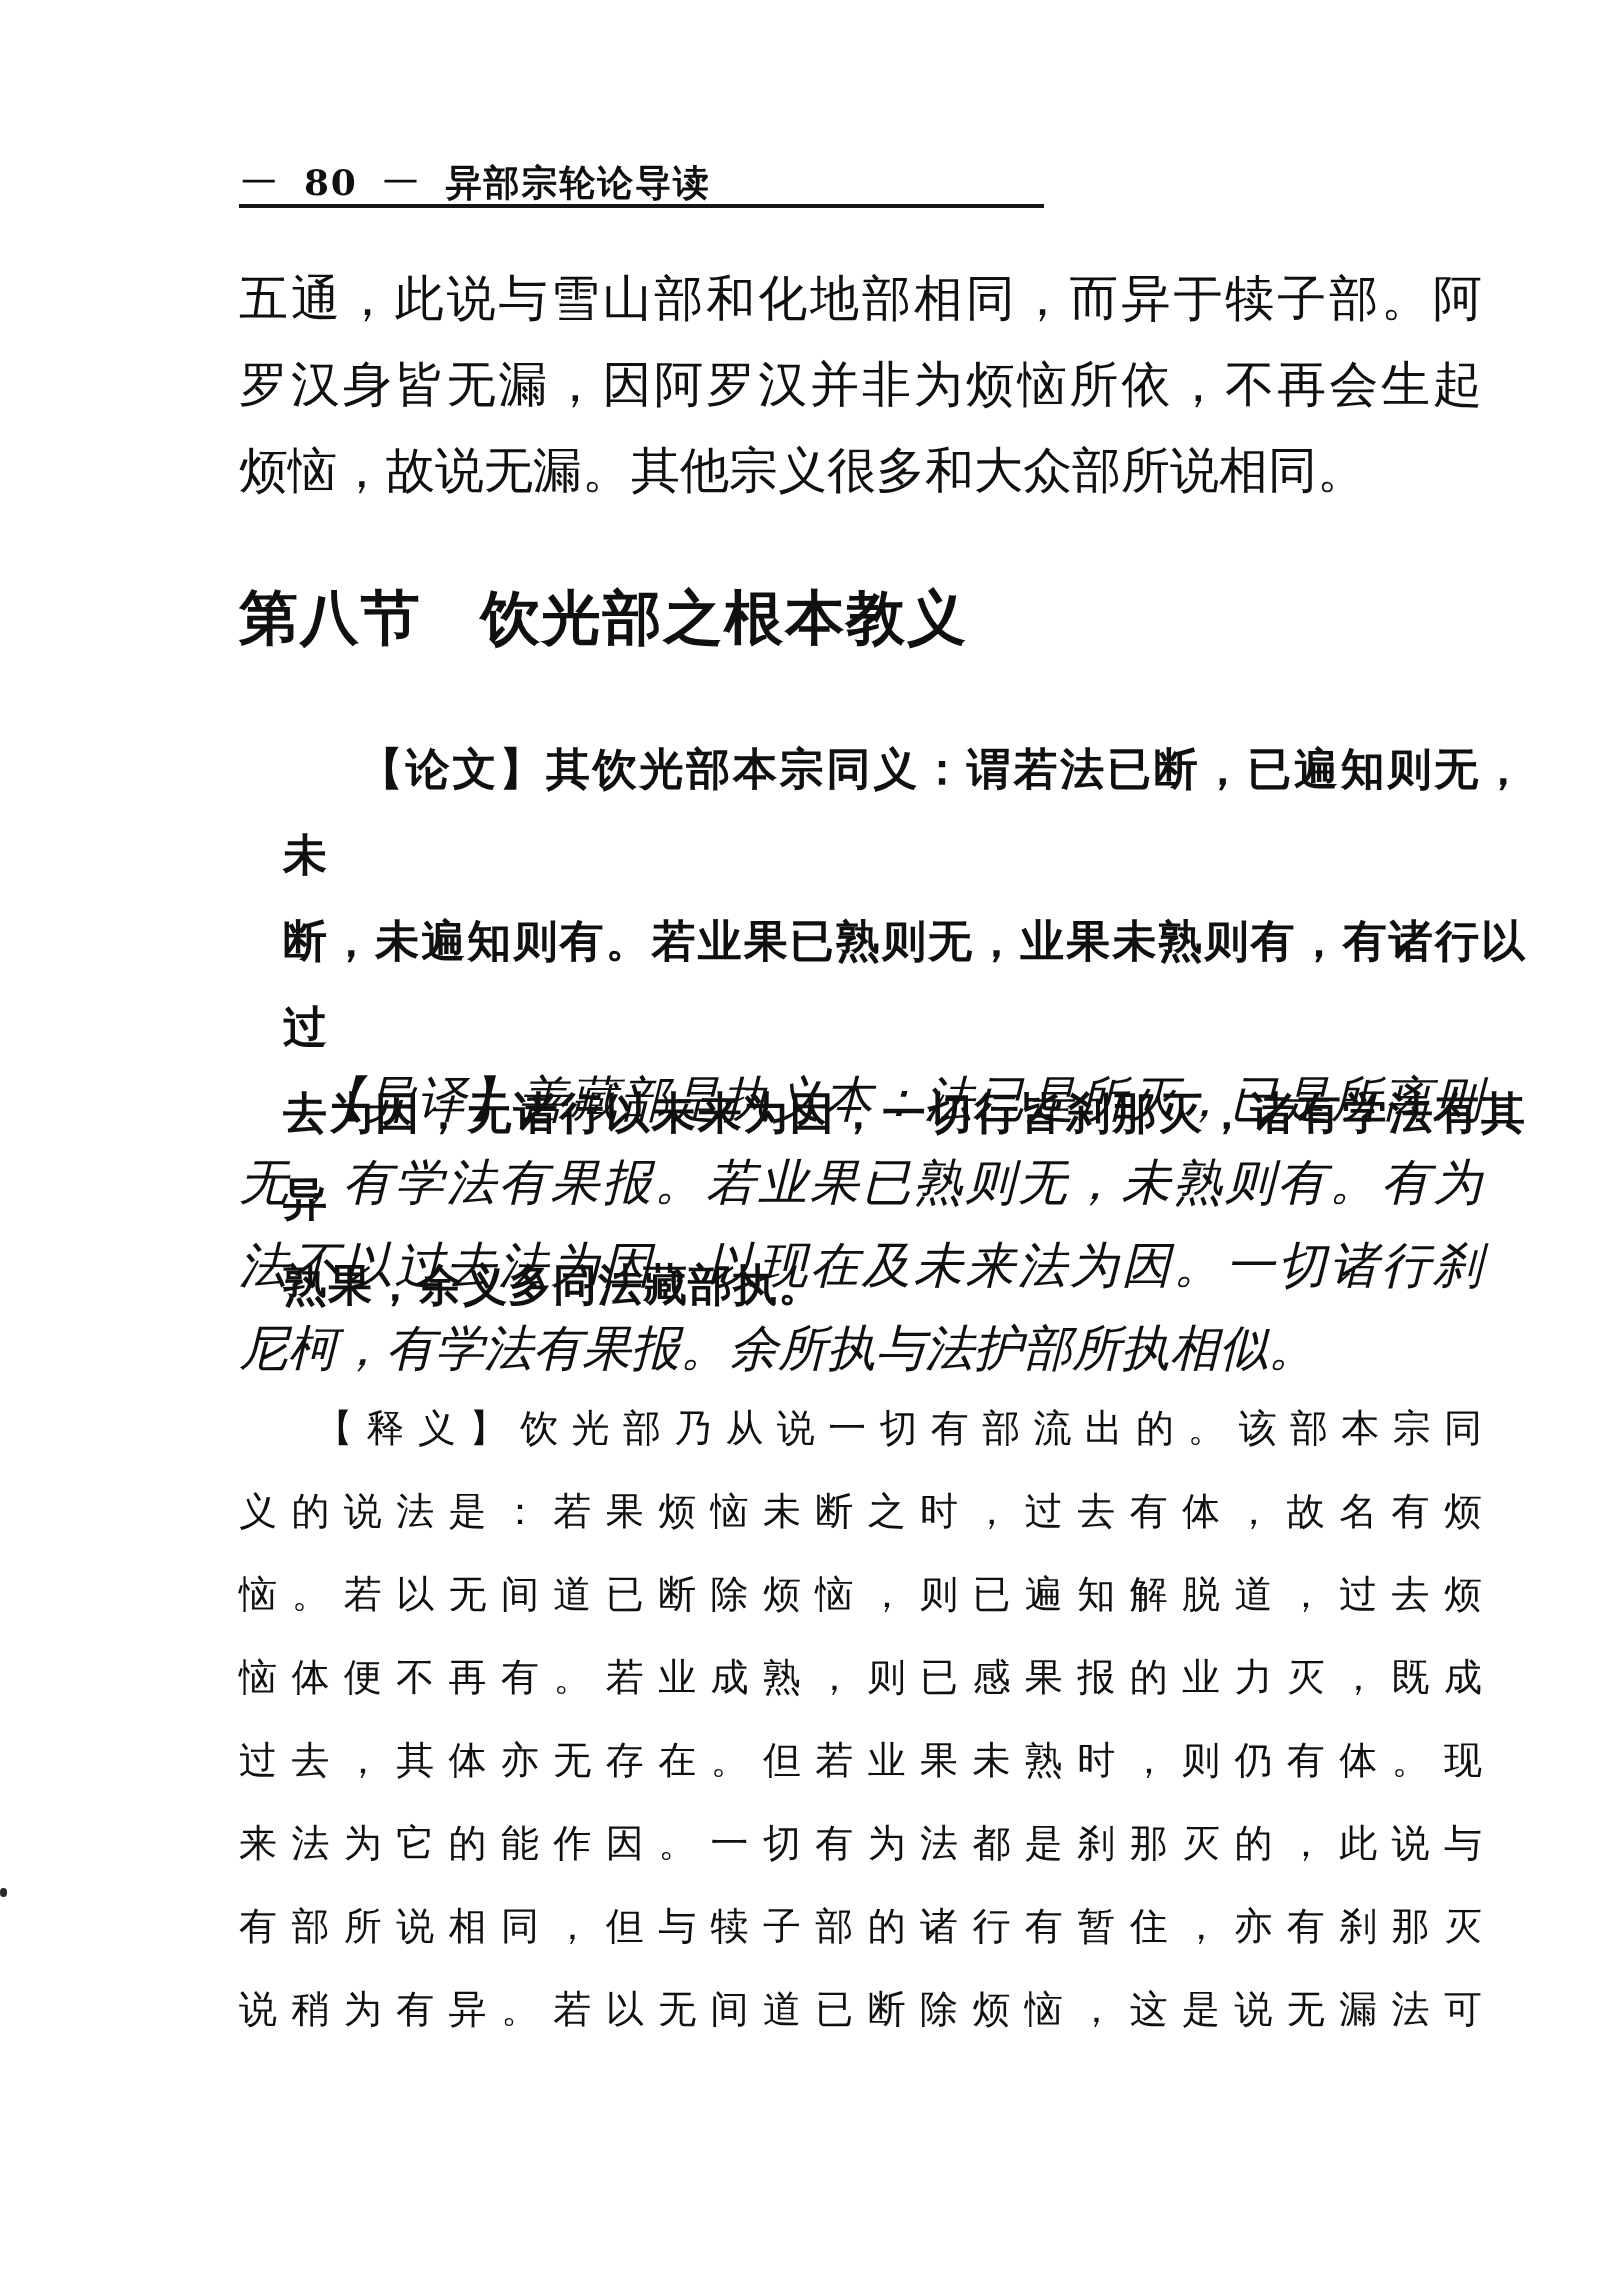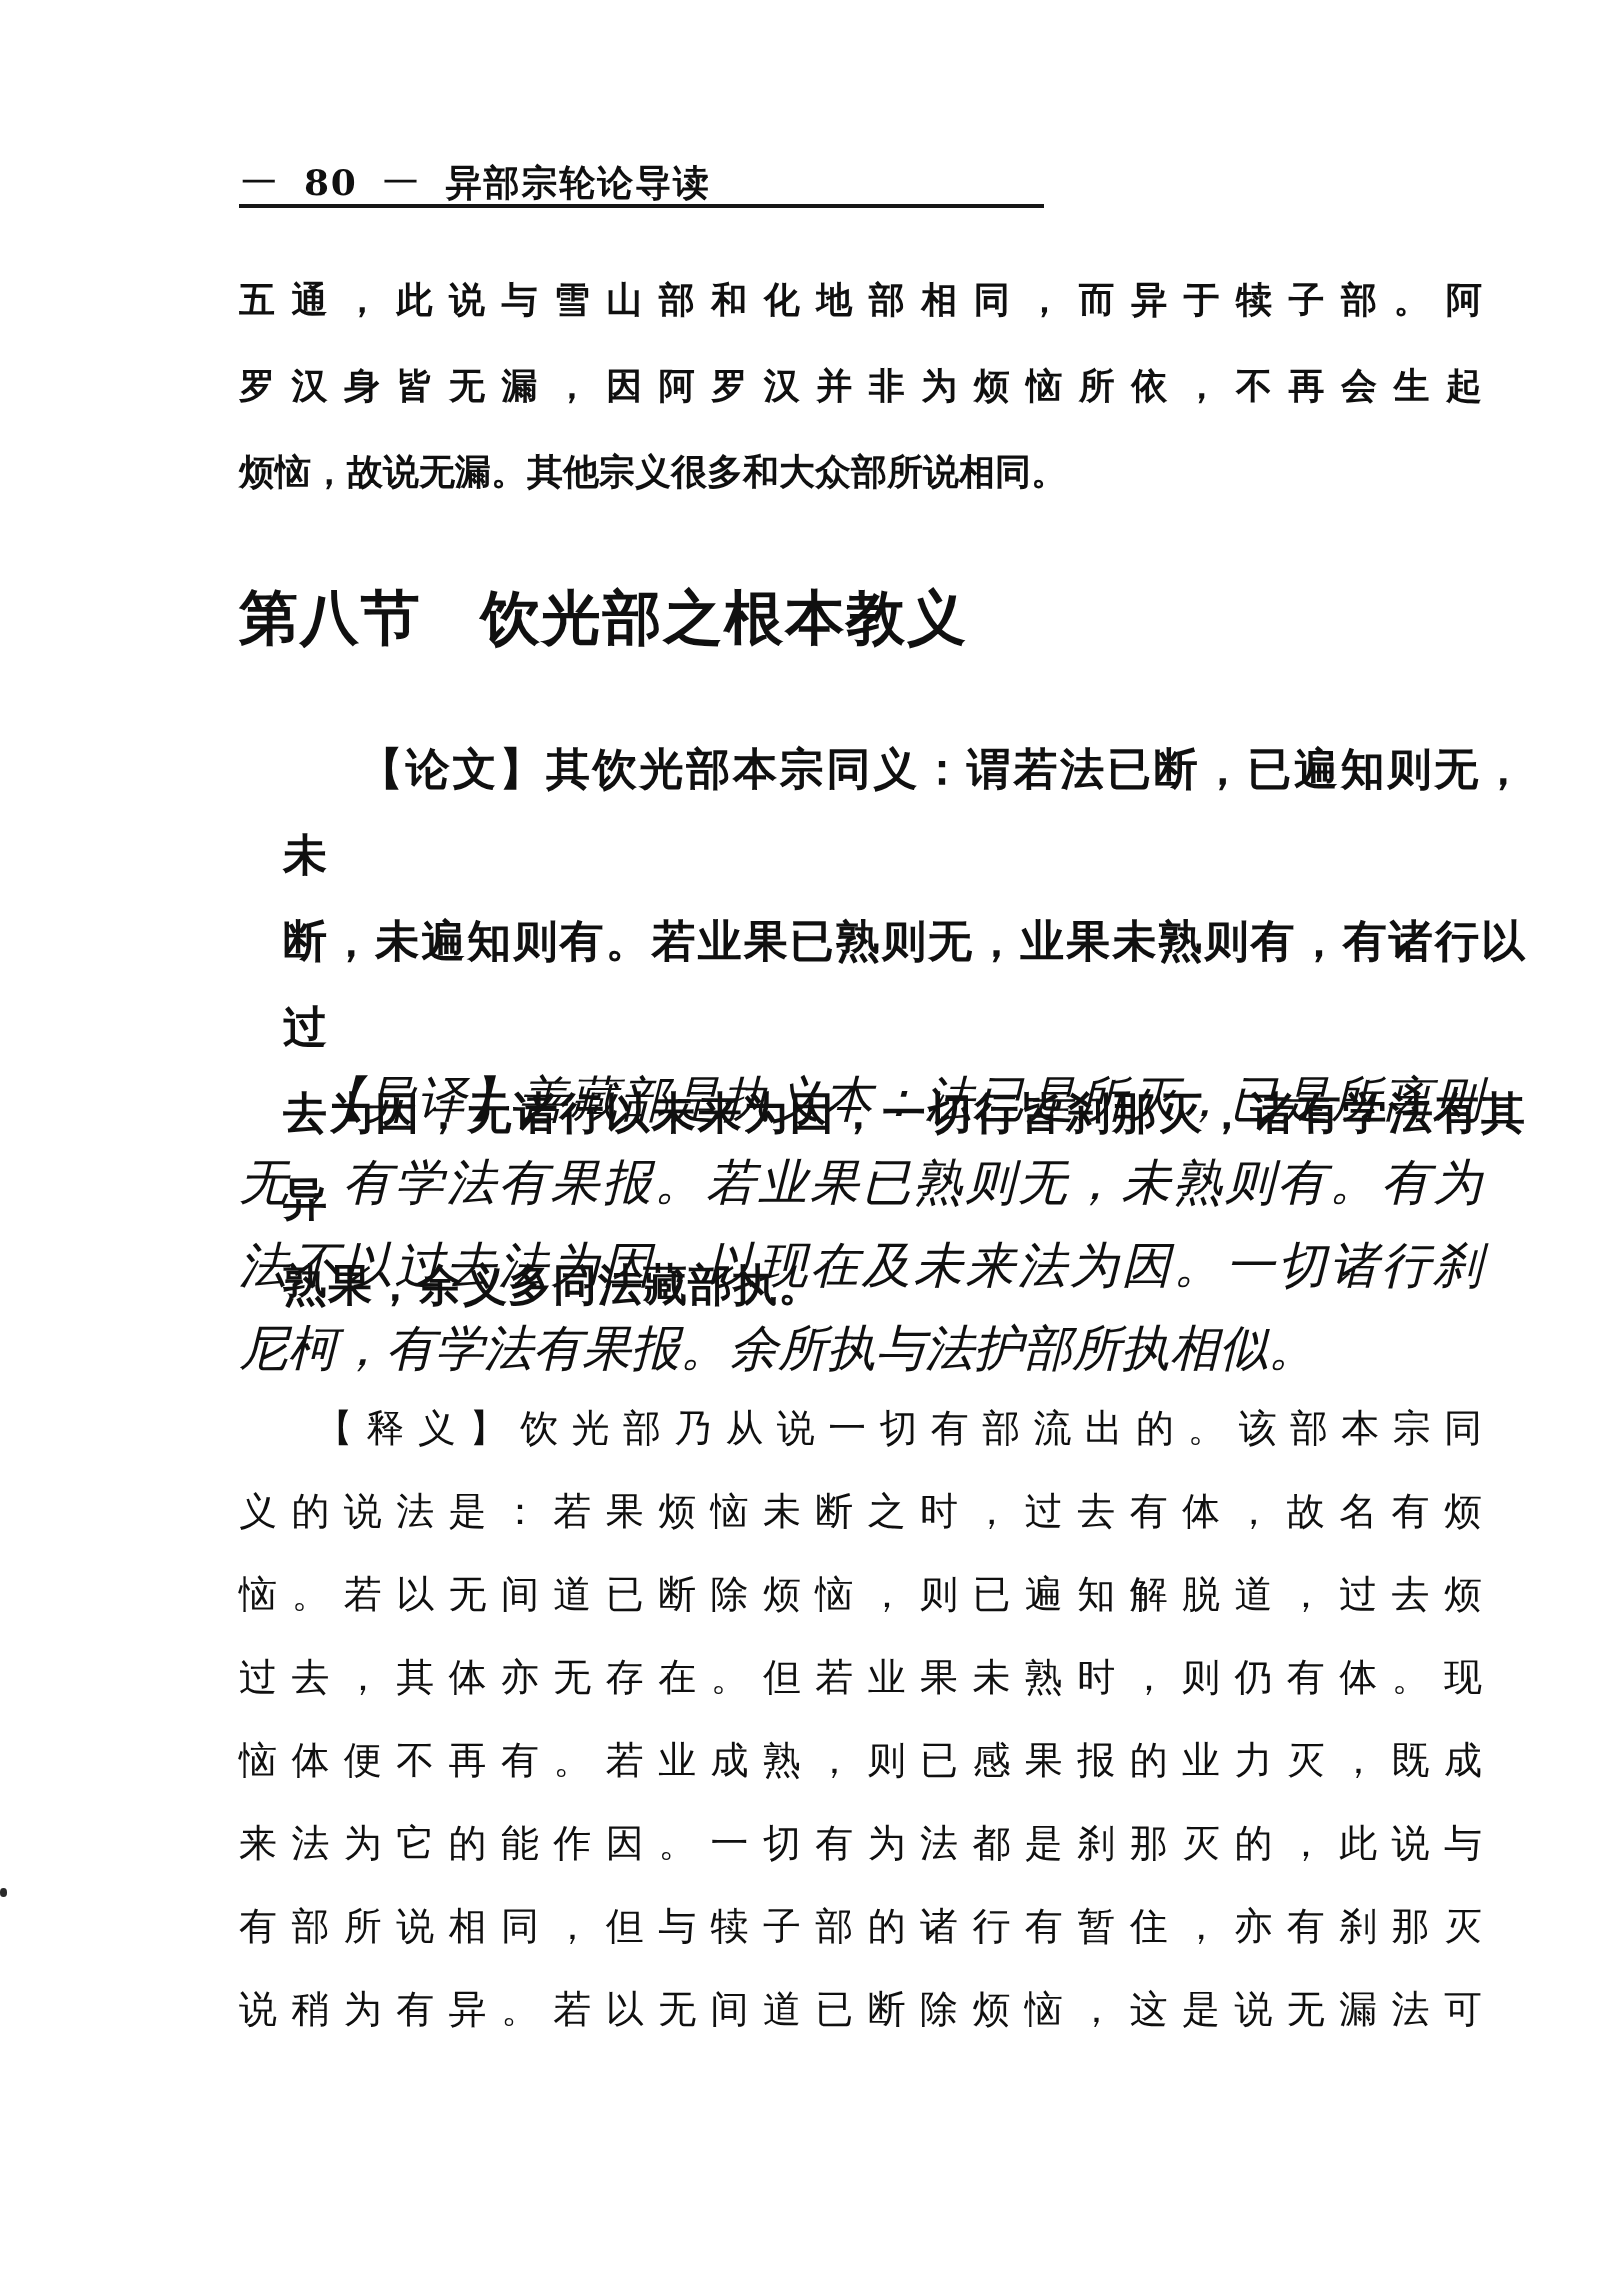--- a/index.html
+++ b/index.html
@@ -66,23 +66,22 @@
     text-align: justify;
     text-align-last: justify;
     text-justify: inter-character;
   }
   .line.indent { text-indent: 76px; }
 
   .para-intro {
     top: 256px;
   }
   .para-intro .line {
-    font-size: 36px;
+    font-size: 49px;
     line-height: 86px;
-    font-weight: bold;
   }
   .para-lunwen {
     top: 726px;
     margin-left: 44px;
   }
   .para-lunwen .line {
     font-size: 44px;
     line-height: 86px;
     font-weight: 700;
     font-family: "DejaVu Sans", sans-serif;
@@ -150,22 +149,22 @@
     <span class="line full indent">【异译】善藏部是执义本：法已是所灭，已是所离则</span>
     <span class="line full">无，有学法有果报。若业果已熟则无，未熟则有。有为</span>
     <span class="line full">法不以过去法为因，以现在及未来法为因。一切诸行刹</span>
     <span class="line">尼柯，有学法有果报。余所执与法护部所执相似。</span>
   </div>
 
   <div class="para para-shiyi">
     <span class="line full indent">【释义】饮光部乃从说一切有部流出的。该部本宗同</span>
     <span class="line full">义的说法是：若果烦恼未断之时，过去有体，故名有烦</span>
     <span class="line full">恼。若以无间道已断除烦恼，则已遍知解脱道，过去烦</span>
+    <span class="line full">恼体便不再有。若业成熟，则已感果报的业力灭，既成</span>
     <span class="line full">过去，其体亦无存在。但若业果未熟时，则仍有体。现</span>
-    <span class="line full">恼体便不再有。若业成熟，则已感果报的业力灭，既成</span>
     <span class="line full">来法为它的能作因。一切有为法都是刹那灭的，此说与</span>
     <span class="line full">有部所说相同，但与犊子部的诸行有暂住，亦有刹那灭</span>
     <span class="line full">说稍为有异。若以无间道已断除烦恼，这是说无漏法可</span>
   </div>
 
   <div class="scan-speck"></div>
 
 </div>
 
 

